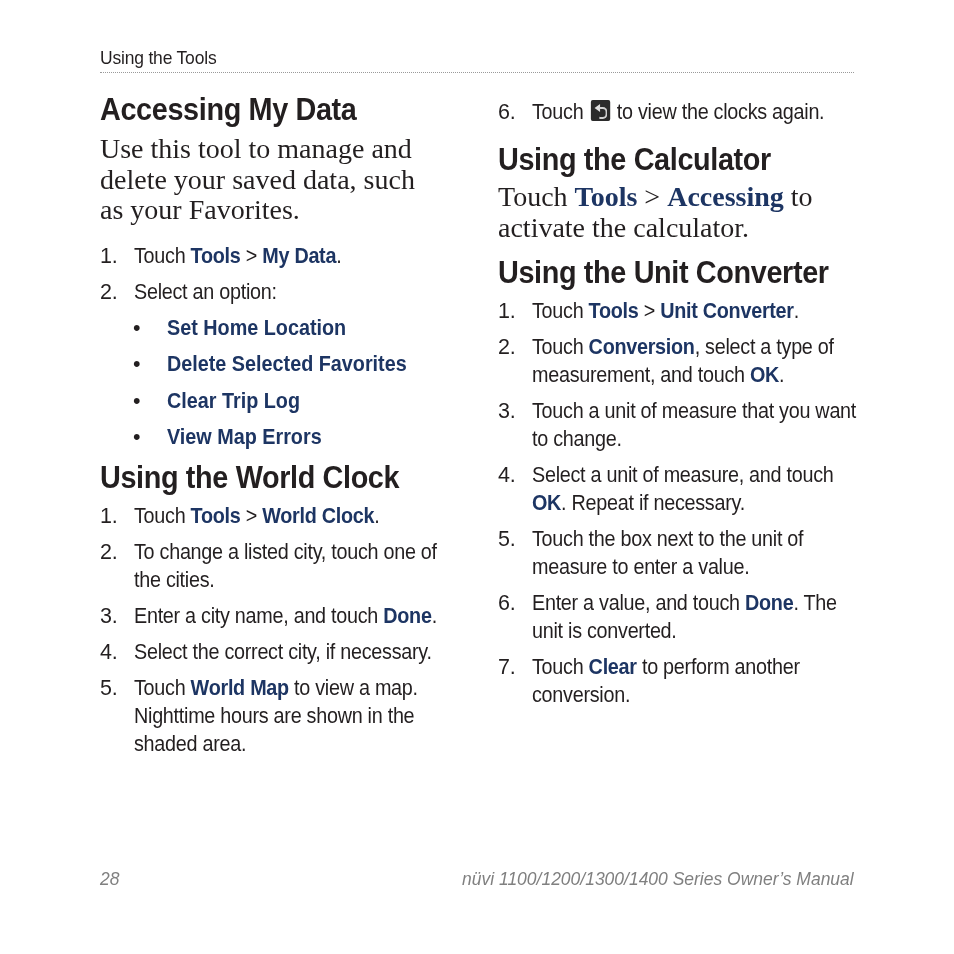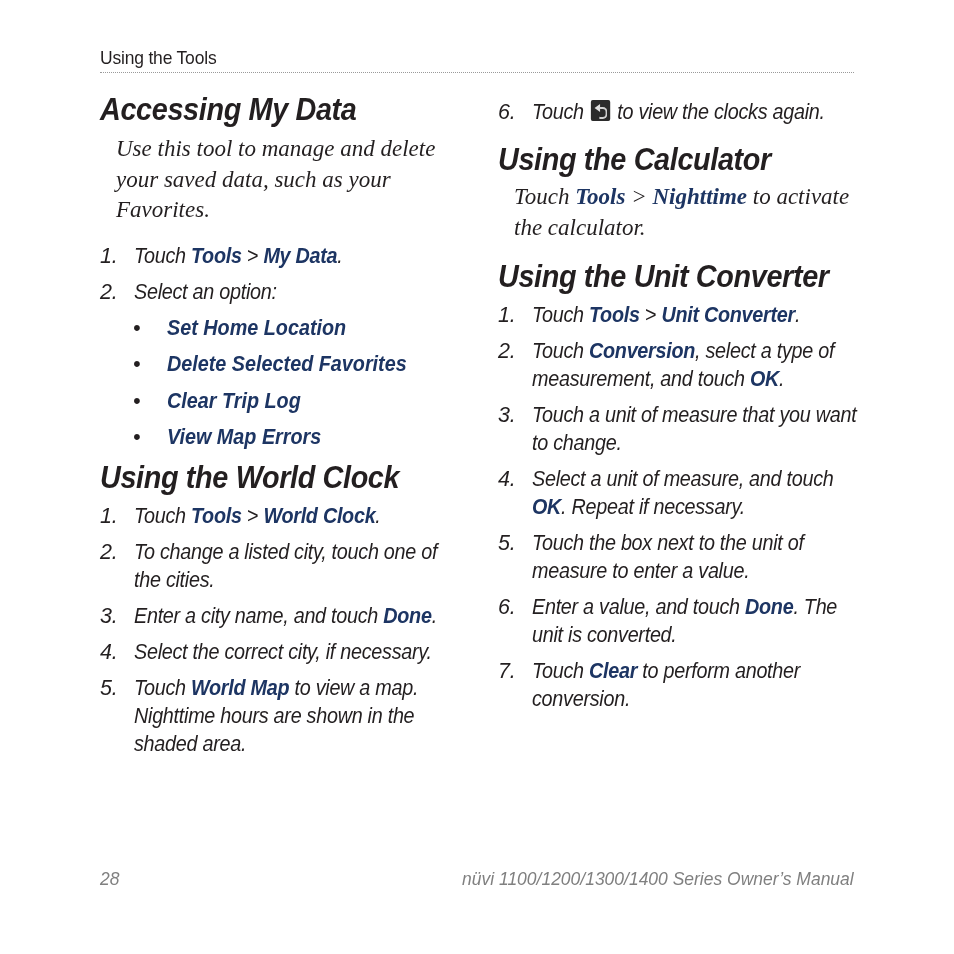--- a/index.html
+++ b/index.html
@@ -1,23 +1,23 @@
 <!DOCTYPE html>
 <html><head>
 <meta charset="utf-8">
 <style>
   html, body { margin:0; padding:0; background:#ffffff; }
   body { width:954px; height:954px; position:relative; overflow:hidden; font-family:"Liberation Sans", sans-serif; color:#231f20; }
   .running-head { position:absolute; left:100px; top:47px; font-size:19px; color:#231f20; letter-spacing:-0.2px; transform:scaleX(0.92); transform-origin:left top; }
   .rule { position:absolute; left:100px; top:72px; width:754px; border-top:1.5px dotted #9a9a9a; }
-  .col { position:absolute; top:92px;font-style:italic; }
+  .col { position:absolute; top:92px; }
   .col-left { left:100px; width:360px; }
   .col-right { left:498px; width:370px; }
   h2 { margin:0; font-family:"Liberation Sans", sans-serif; font-weight:bold; font-size:31px; color:#231f20; letter-spacing:-0.4px; transform:scaleX(0.93); transform-origin:left top; white-space:nowrap; }
-  .serif-p { font-family:"Liberation Serif", serif; font-size:23px; line-height:30.5px; margin:16px; color:#231f20; }
+  .serif-p { font-family:"Liberation Serif", serif; font-size:28px; line-height:30.5px; margin:0; color:#231f20; }
   .kw-serif { font-family:"Liberation Serif", serif; font-weight:bold; color:#1d3563; }
   ol { list-style:none; margin:0; padding:0; }
   li.step { position:relative; padding-left:34px; font-size:21.5px; line-height:28px; margin-bottom:8px; letter-spacing:-0.3px; }
   li.step .num { position:absolute; left:0; top:0; }
   .txt { display:inline-block; transform:scaleX(0.92); transform-origin:left top; width:108%; }
   .kw { font-weight:bold; color:#1d3563; }
   ul.opts { list-style:none; margin:0; padding:0; }
   ul.opts li { position:relative; padding-left:67px; font-size:21.5px; line-height:28px; margin-bottom:8.5px; }
   ul.opts li .bullet { position:absolute; left:33px; top:0; color:#231f20; }
   ul.opts li .kw { display:inline-block; transform:scaleX(0.92); transform-origin:left top; white-space:nowrap; }
@@ -85,21 +85,21 @@
 <div class="col col-right" style="top:98px;">
   <ol>
     <li class="step">
       <span class="num">6.</span>
       <span class="txt"><span>Touch </span><span class="icon-back"></span><span> to view the clocks again.</span></span>
     </li>
   </ol>
 
   <section style="margin-top:16px;">
     <h2>Using the Calculator</h2>
-    <p class="serif-p" style="margin-top:4px;"><span>Touch </span><span class="kw-serif">Tools</span><span> &gt; </span><span class="kw-serif">Nighttime</span><span> to activate the calculator.</span></p>
+    <p class="serif-p" style="margin-top:4px;"><span>Touch </span><span class="kw-serif">Tools</span><span> &gt; </span><span class="kw-serif">Accessing</span><span> to activate the calculator.</span></p>
   </section>
 
   <section style="margin-top:12px;">
     <h2>Using the Unit Converter</h2>
     <ol style="margin-top:6px;">
       <li class="step">
         <span class="num">1.</span>
         <span class="txt"><span>Touch </span><span class="kw">Tools</span><span> &gt; </span><span class="kw">Unit Converter</span><span>.</span></span>
       </li>
       <li class="step">

